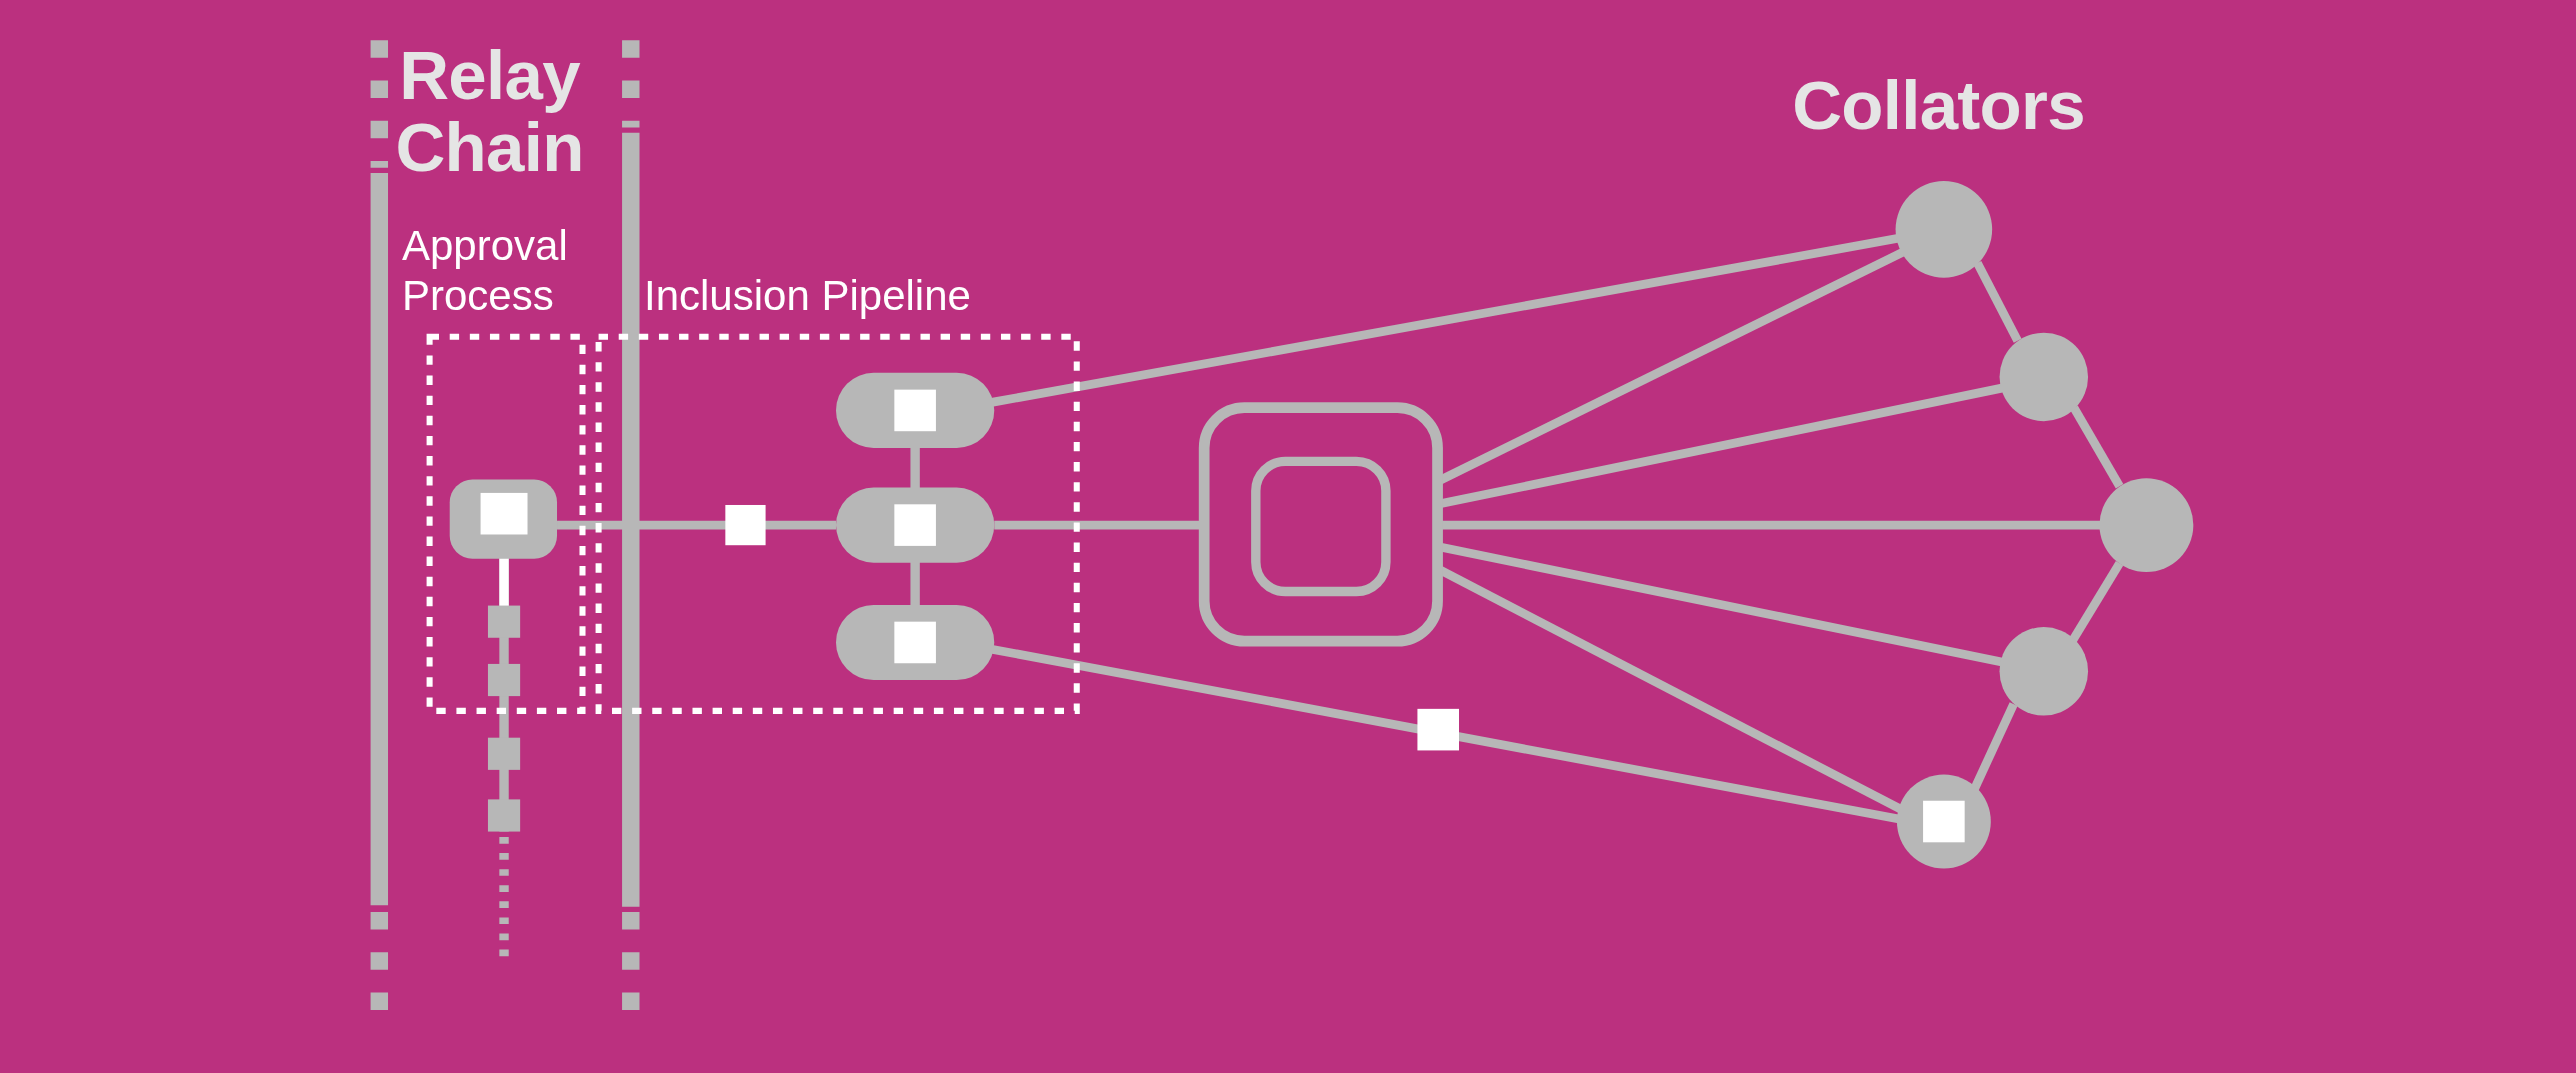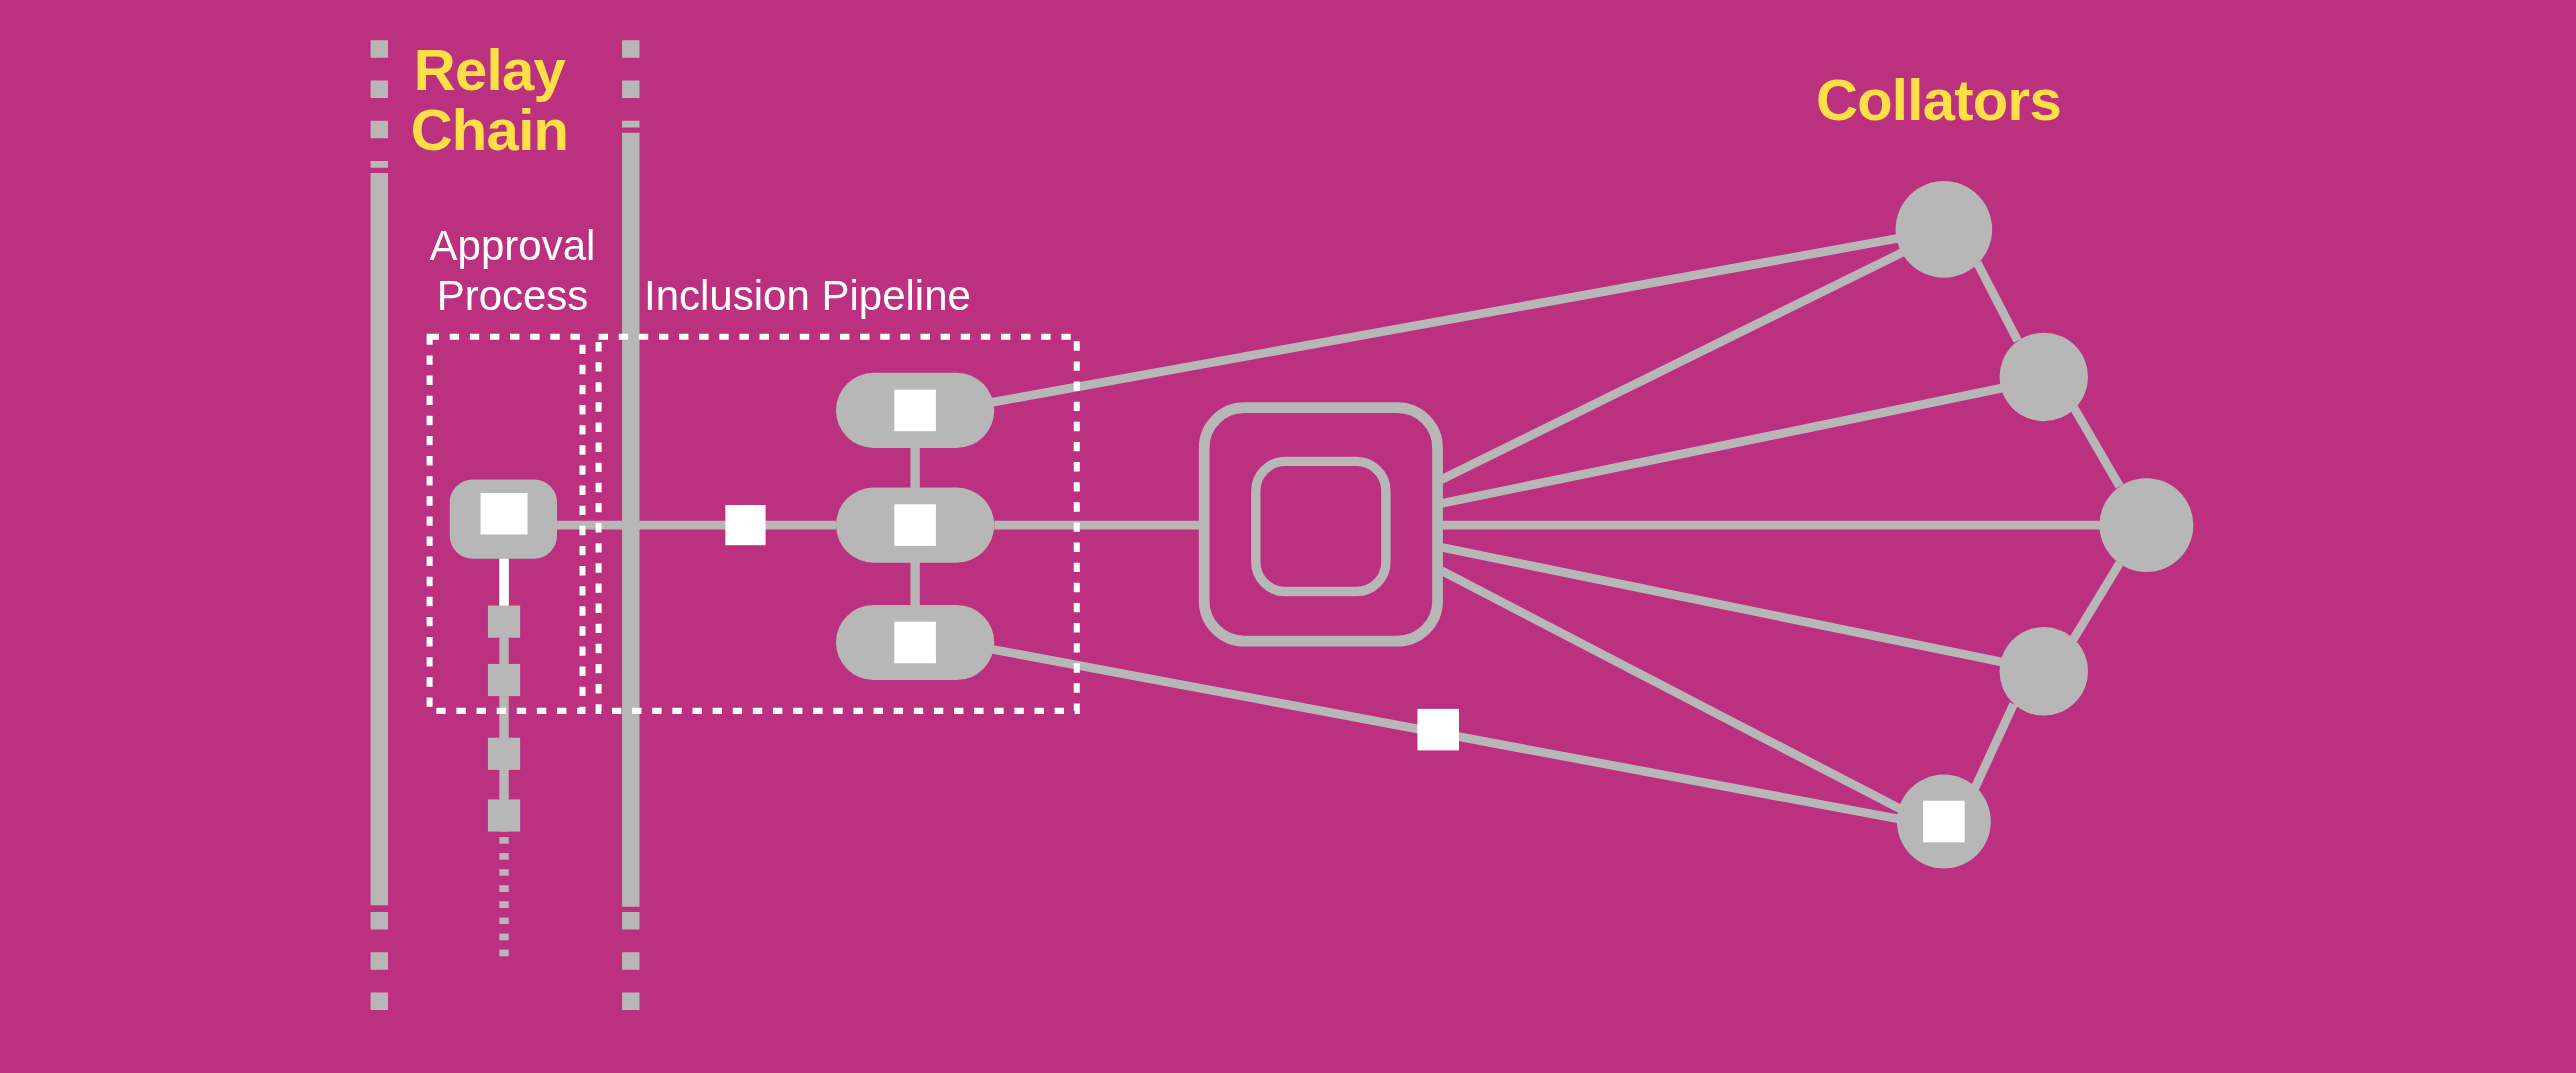--- a/index.html
+++ b/index.html
@@ -6,24 +6,24 @@
   body{
     width:2576px;height:1073px;
     background:#bb307f;
     font-family:"Liberation Sans", sans-serif;
     overflow:hidden;
   }
   #stage{position:relative;width:2576px;height:1073px;}
   svg#diagram{position:absolute;left:0;top:0;width:2576px;height:1073px;display:block;}
   .heading{
     position:absolute;
-    color:#fde047;
+    color:#e5e5e5;
     font-weight:bold;
-    font-size:58px;
-    line-height:60px;
+    font-size:69px;
+    line-height:72px;
     letter-spacing:-0.7px;
     white-space:pre-line;
     text-align:center;
   }
   .sublabel{
     position:absolute;
     color:#ffffff;
     font-weight:400;
     font-size:42px;
     line-height:50px;
@@ -126,19 +126,19 @@
 
   </svg>
 
   <div class="heading" style="left:389px;top:40px;width:201px;">Relay
 Chain</div>
 
 
 
   <div class="heading" style="left:1764px;top:70px;width:349px;">Collators</div>
 
-  <div class="sublabel" style="left:402px;top:221px;width:221px;text-align:center;">Approval
+  <div class="sublabel" style="left:402px;top:221px;width:221px;">Approval
 Process</div>
 
   <div class="sublabel" style="left:644px;top:271px;width:416px;">Inclusion Pipeline</div>
 
 </div>
 
 
 </body></html>

